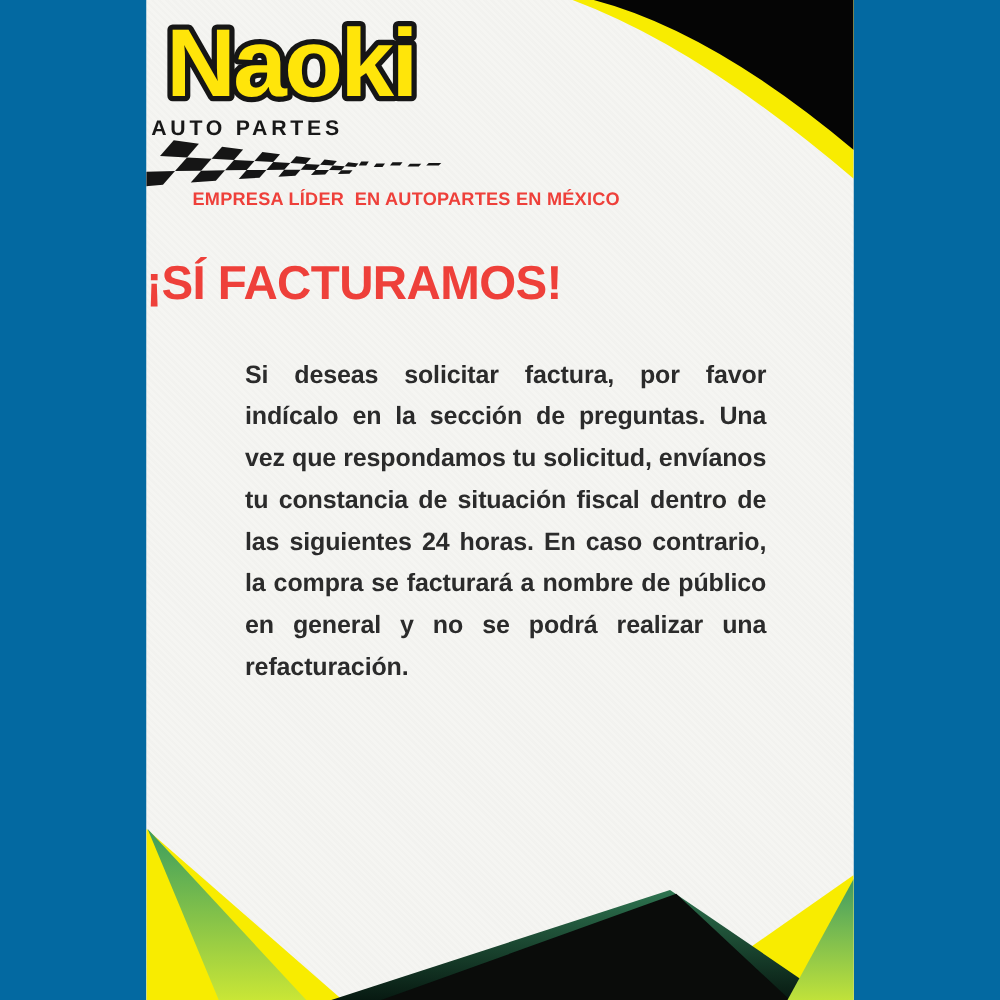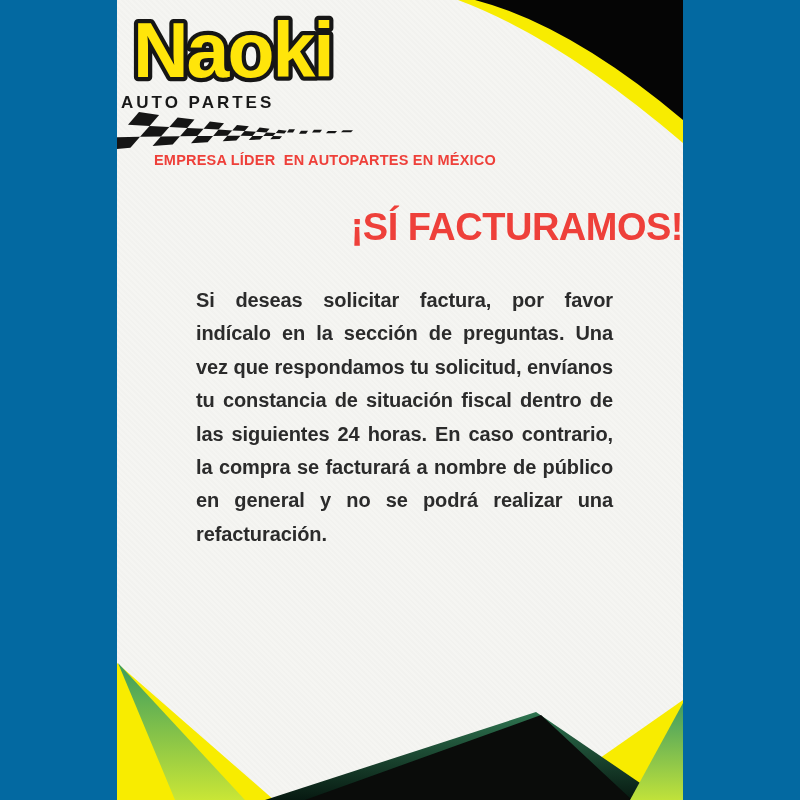--- a/index.html
+++ b/index.html
@@ -67,21 +67,21 @@
     letter-spacing: 0.2px;
     color: #ee403a;
     white-space: pre;
     margin-left: 33px;
   }
   .headline {
     position: absolute;
     left: 0; top: 206px;
     width: 566px;
     margin: 0;
-    text-align: right;
+    text-align: left;
     font-size: 38px;
     font-weight: bold;
     letter-spacing: -0.5px;
     color: #ee403a;
   }
   .body-text {
     position: absolute;
     left: 79px; top: 284px;
     width: 417px;
     margin: 0;

